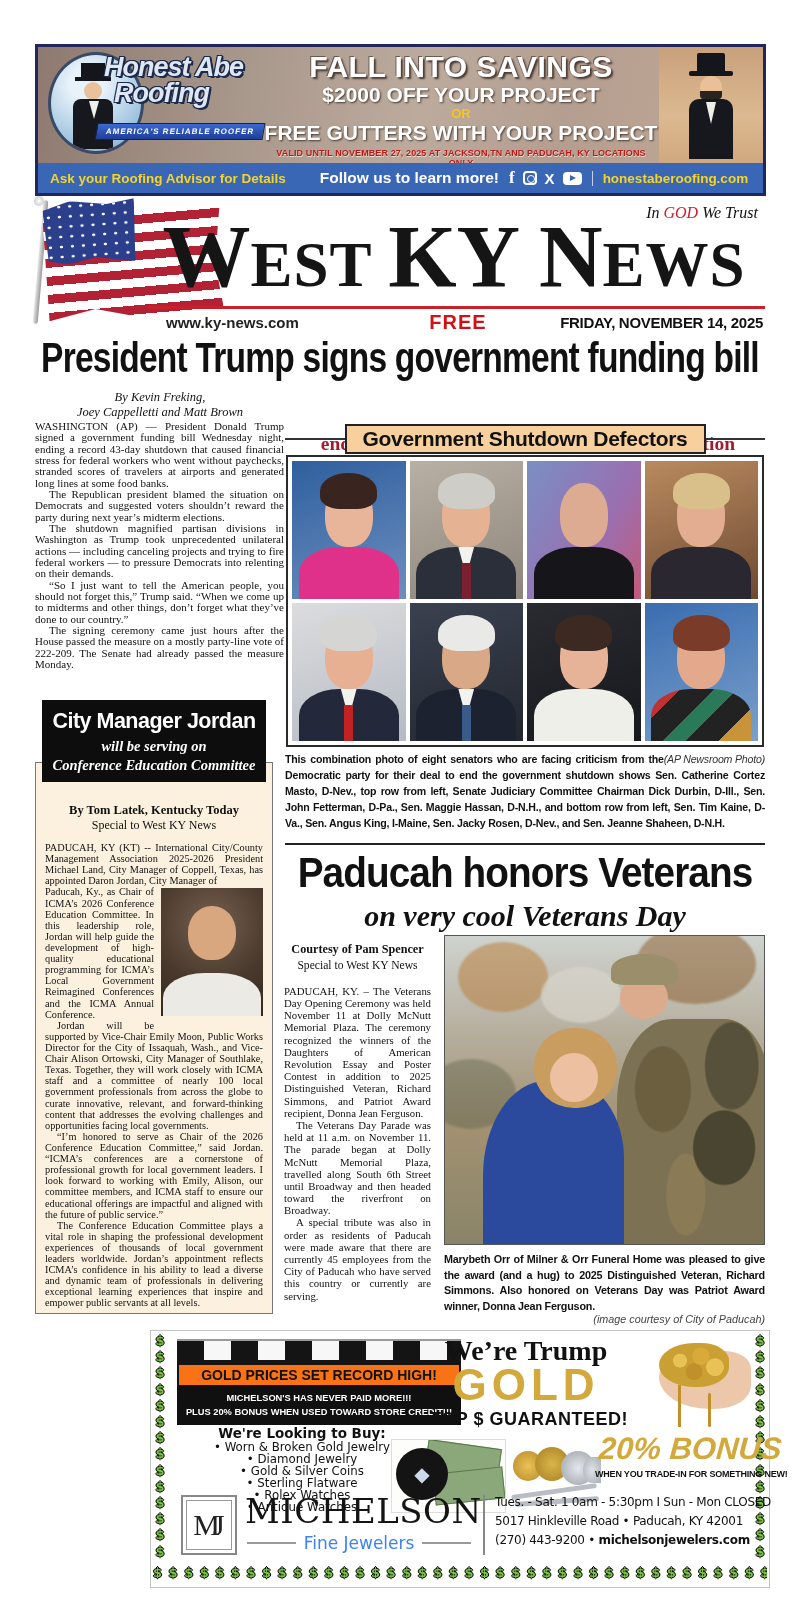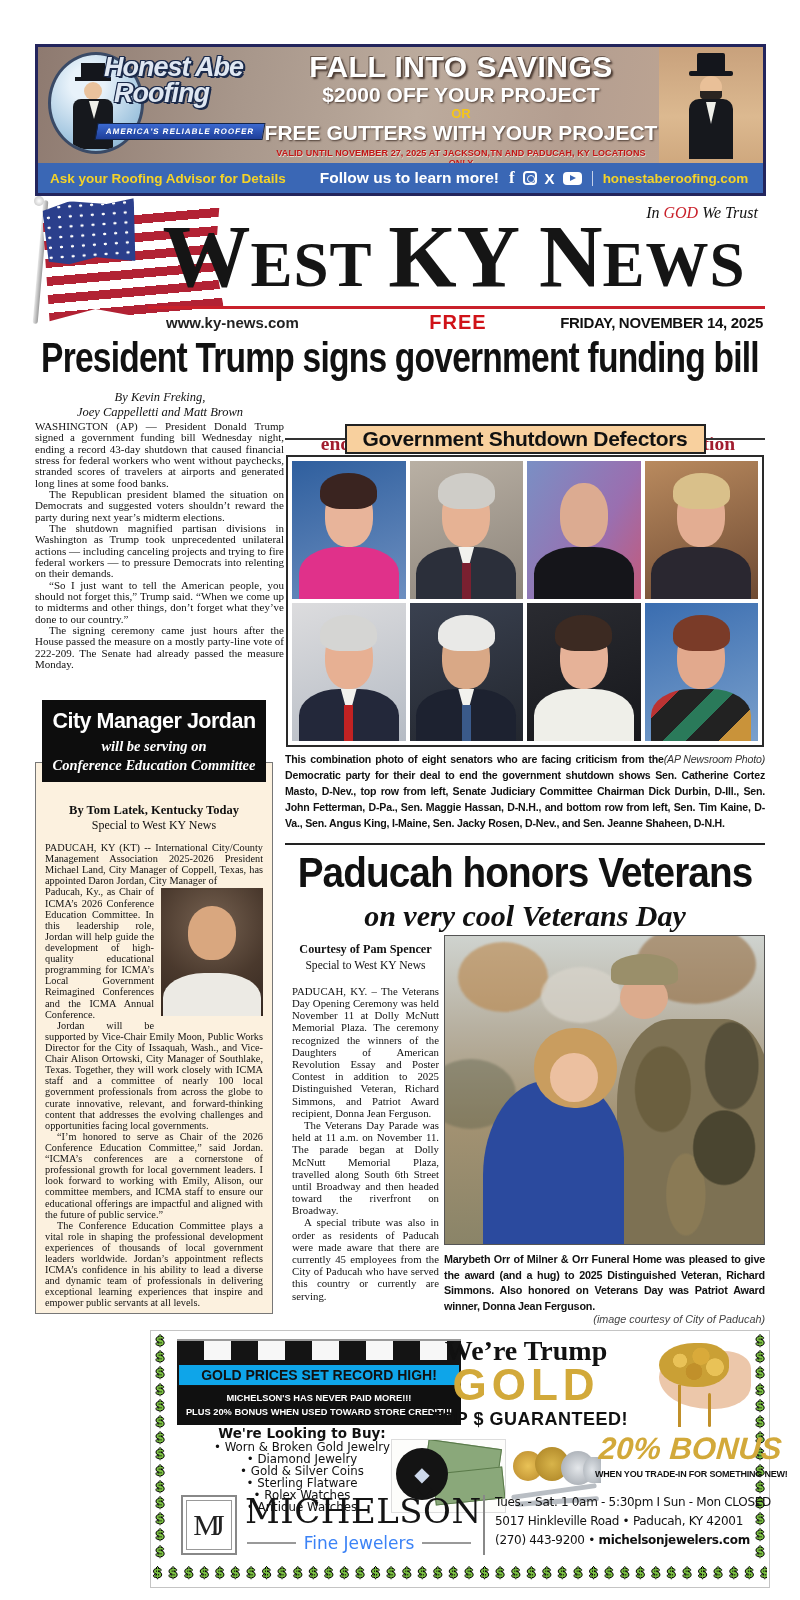--- a/index.html
+++ b/index.html
@@ -137,21 +137,21 @@
                   background:radial-gradient(circle at 50% 28%, #6e5a4a 10%, #4a392d 55%, #352820 100%); }
   .jordan-photo .jhead { position:absolute; left:26%; top:14%; width:48%; height:42%; background:#d9a77f; border-radius:48% 48% 45% 45%; }
   .jordan-photo .jshirt { position:absolute; left:2%; bottom:-12%; width:96%; height:46%; background:#eceae4; border-radius:42% 42% 0 0; }
 
   
   #vet-rule { position:absolute; left:285px; top:843px; width:480px; height:2px; background:#222; }
   #vet-headline { position:absolute; left:285px; top:851px; width:480px; height:46px; }
   #vet-headline .squeeze { font-size:43px; letter-spacing:-1px; transform:translateX(-50%) scaleX(0.9); }
   #vet-subhead { position:absolute; left:285px; top:899px; width:480px; text-align:center;
                  font-style:italic; font-weight:bold; font-size:30px; }
-  #vet-text { position:absolute; left:292px; top:942px; width:147px; font-size:10.8px; line-height:1.13; text-align:justify; }
+  #vet-text { position:absolute; left:284px; top:942px; width:147px; font-size:10.8px; line-height:1.13; text-align:justify; }
   #vet-text .b1 { text-align:center; font-weight:bold; font-size:12.2px; line-height:1.3; }
   #vet-text .b2 { text-align:center; font-size:11.6px; line-height:1.3; margin-bottom:12px; }
   #vet-text p { margin:0; }
   #vet-text p.ind { text-indent:12px; }
   #vet-photo { position:absolute; left:444px; top:935px; width:321px; height:310px; border:1px solid #555; overflow:hidden;
                background:linear-gradient(180deg,#cfd3cf 0%,#b7b0a0 30%,#a39272 60%,#8a8468 100%); }
   .blotch { position:absolute; border-radius:50%; filter:blur(1px); }
   .vwoman { position:absolute; left:12%; bottom:-3%; width:44%; height:56%; background:#2b4a9e;
             border-radius:45% 40% 6% 6% / 55% 45% 0 0; }
   .vwoman-hair { position:absolute; left:28%; bottom:44%; width:26%; height:26%; background:#c99d5f; border-radius:48%; }
@@ -174,21 +174,21 @@
   .dollars { color:#7cc143; font-family:"DejaVu Sans",sans-serif; font-weight:bold; font-size:13px;
              text-shadow:1px 0 0 #000,-1px 0 0 #000,0 1px 0 #000,0 -1px 0 #000; }
   .dcol { position:absolute; top:2px; width:16px; height:226px; line-height:16.2px; text-align:center;
           white-space:pre-line; overflow:hidden; }
   .dcol.left { left:1px; } .dcol.right { right:1px; }
   .drow { position:absolute; left:2px; right:2px; top:230px; height:24px; line-height:24px;
           white-space:nowrap; overflow:hidden; text-align:center; letter-spacing:1px; }
   .awning { position:absolute; left:26px; top:8px; width:284px; height:24px;
             background:repeating-linear-gradient(90deg,#141414 0 27px,#f7f7f7 27px 54px);
             border-top:2px solid #9a9a9a; border-bottom:3px solid #141414; }
-  .gold-banner { position:absolute; left:26px; top:32px; width:284px; background:#0ea5e9; border:2px solid #141414;
+  .gold-banner { position:absolute; left:26px; top:32px; width:284px; background:#f97316; border:2px solid #141414;
                  text-align:center; font-family:"Liberation Sans",sans-serif; font-weight:bold; font-size:14px; padding:2px 0; }
   .black-box { position:absolute; left:26px; top:55px; width:284px; background:#101010; color:#fff; text-align:center;
                font-family:"Liberation Sans",sans-serif; font-weight:bold; font-size:9.3px; line-height:1.55; padding:5px 2px; }
   .looking { position:absolute; left:26px; top:94px; width:250px; text-align:center;
              font-family:"DejaVu Sans",sans-serif; font-weight:bold; font-size:13.5px; }
   .buy-list { position:absolute; left:26px; top:110px; width:250px; text-align:center;
               font-family:"DejaVu Sans",sans-serif; font-size:11.8px; line-height:1.02; list-style:none; }
   .buy-list li::before { content:"•  "; }
   .buying { position:absolute; left:290px; top:4px; width:170px; text-align:center;
             font-family:"Liberation Serif",serif; font-weight:bold; font-size:28px; }

